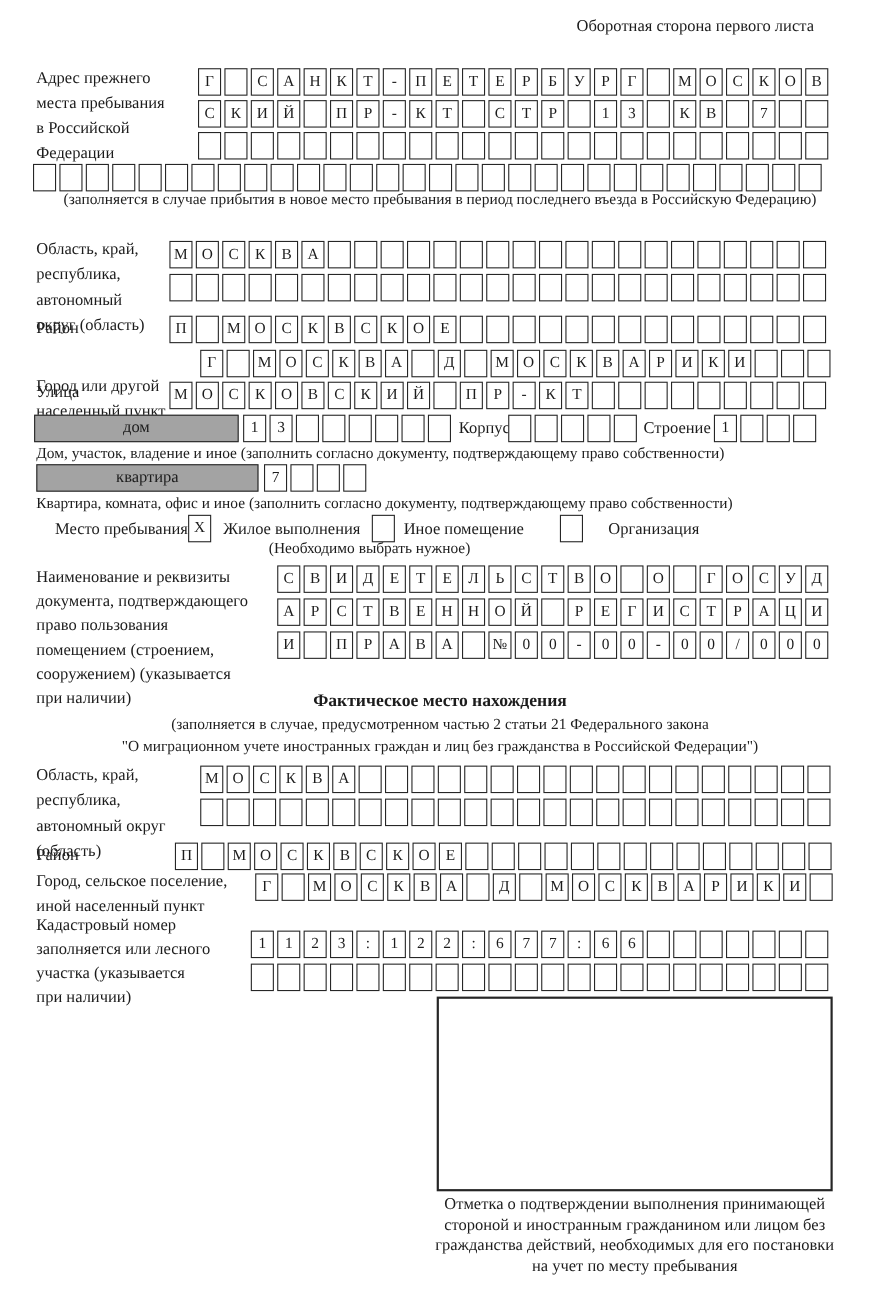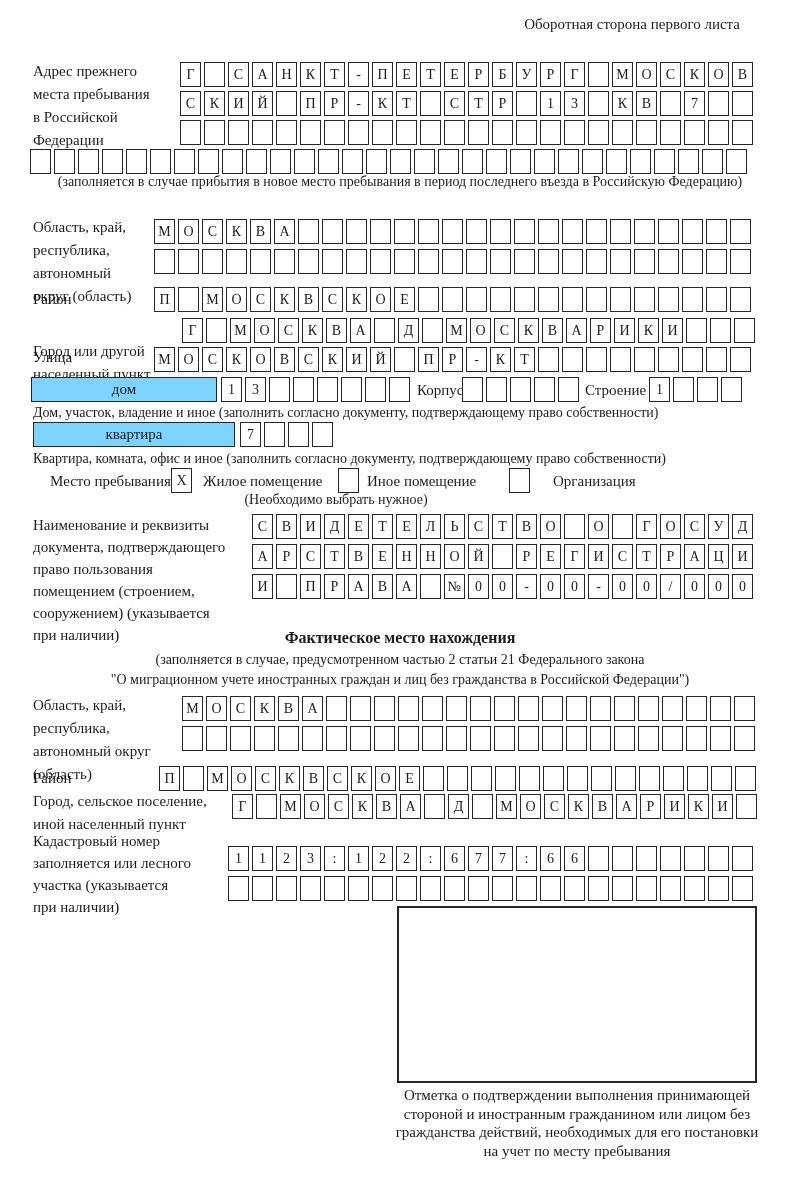--- a/index.html
+++ b/index.html
@@ -6,21 +6,21 @@
   .page{position:relative;width:800px;height:1180px;background:#ffffff;
         font-family:"Liberation Serif","DejaVu Serif",serif;color:#1c1c1c;overflow:hidden;}
   .abs{position:absolute;}
   .lbl{font-size:15px;line-height:23px;}
   .lbl-tight{font-size:15px;line-height:22px;}
   .boxrow{position:absolute;display:flex;}
   .cell{width:21px;height:25px;margin-right:3px;border:1.5px solid #262626;box-sizing:border-box;
         display:flex;align-items:center;justify-content:center;font-size:14px;background:#fff;flex:0 0 auto;}
   .cell.single{margin-right:0;}
   .widebox{height:25px;border:1.5px solid #262626;box-sizing:border-box;display:flex;
-           align-items:center;justify-content:center;font-size:15px;background:#7dd3fc;}
+           align-items:center;justify-content:center;font-size:15px;background:#a3a3a3;}
   .caption{font-size:14px;}
   .caption-c{font-size:14px;text-align:center;width:800px;left:0;}
   .title{font-size:16px;font-weight:bold;text-align:center;width:800px;left:0;}
   .stampbox{border:2px solid #262626;box-sizing:border-box;background:#fff;}
   .stampcap div{font-size:15px;line-height:18.5px;text-align:center;}
 </style>
 </head>
 <body>
 
 <div class="page">
@@ -328,21 +328,21 @@
   <div class="boxrow" style="left:240px;top:422px;">
       <span class="cell">7</span>
       <span class="cell"></span>
       <span class="cell"></span>
       <span class="cell"></span>
     </div>
   <div class="abs caption" style="left:33px;top:451px;">Квартира, комната, офис и иное (заполнить согласно документу, подтверждающему право собственности)</div>
 
   <div class="abs lbl" style="left:50px;top:470px;">Место пребывания:</div>
   <span class="cell single abs" style="left:171px;top:468px;">X</span>
-  <div class="abs lbl" style="left:203px;top:470px;">Жилое помещение</div>
+  <div class="abs lbl" style="left:203px;top:470px;">Жилое выполнения</div>
   <span class="cell single abs" style="left:338px;top:468px;"></span>
   <div class="abs lbl" style="left:367px;top:470px;">Иное помещение</div>
   <span class="cell single abs" style="left:509px;top:468px;"></span>
   <div class="abs lbl" style="left:553px;top:470px;">Организация</div>
   <div class="abs caption" style="left:176px;top:492px;width:320px;text-align:center;">(Необходимо выбрать нужное)</div>
 
   <div class="abs lbl-tight" style="left:33px;top:514px;">
       <div>Наименование и реквизиты</div>
       <div>документа, подтверждающего</div>
       <div>право пользования</div>

